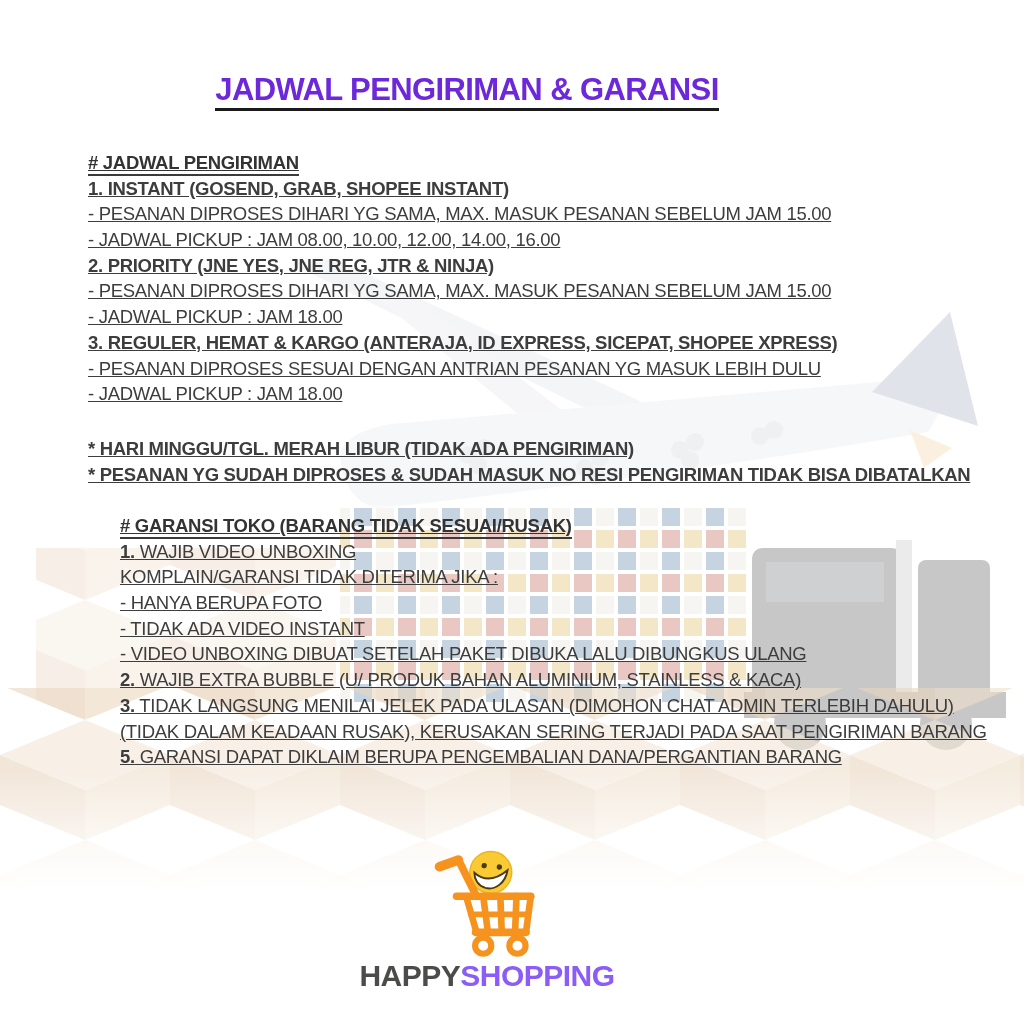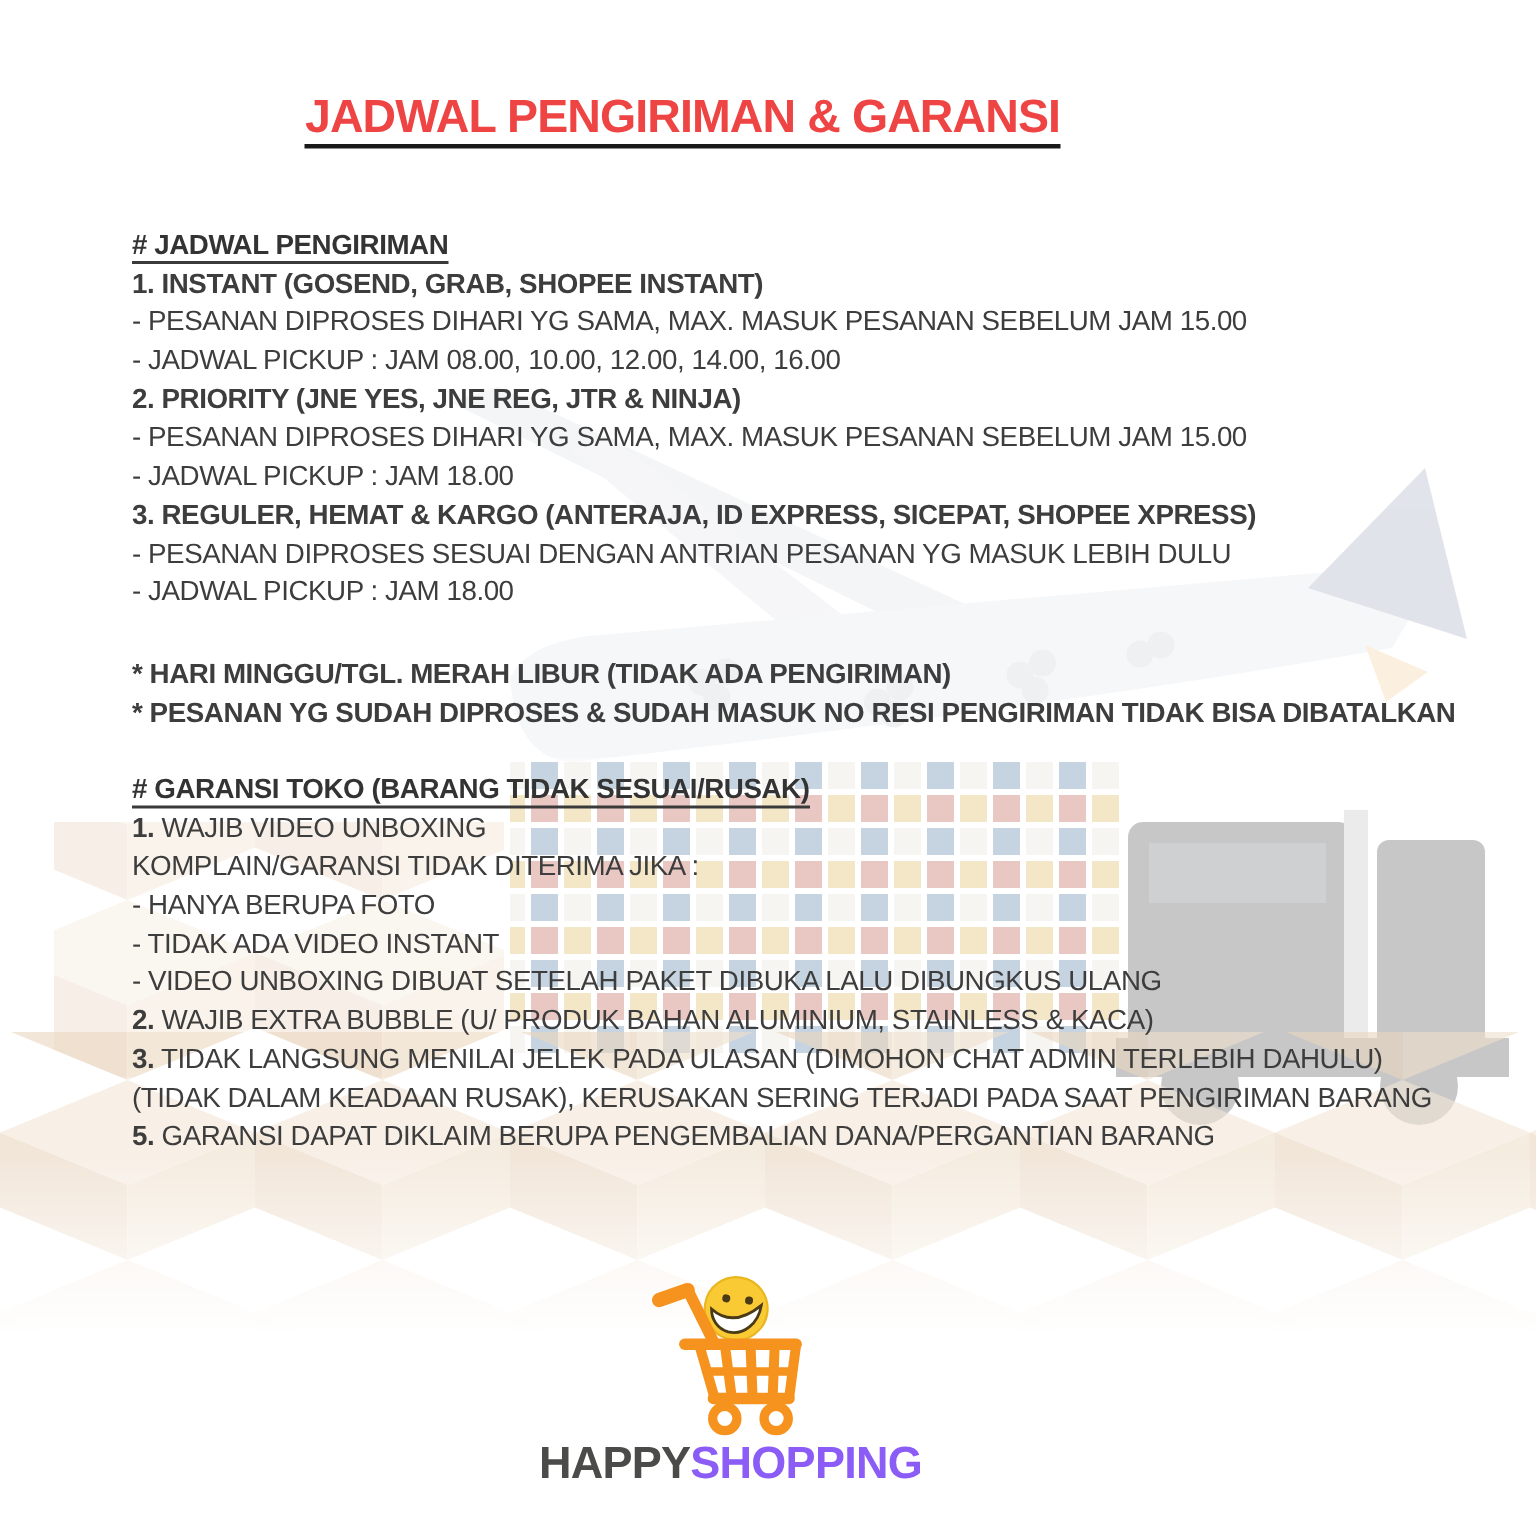--- a/index.html
+++ b/index.html
@@ -2,32 +2,32 @@
 <html><head>
 <meta charset="utf-8">
 <style>
   html,body{margin:0;padding:0;}
   body{
     width:1024px;height:1024px;background:#ffffff;overflow:hidden;position:relative;
     font-family:"Liberation Sans",sans-serif;
   }
   .wm{position:absolute;left:0;top:0;z-index:0;}
   .title{
-    position:absolute;top:56px;left:0;width:902px;text-align:center;margin:4px;z-index:2;
-    font-size:31px;font-weight:700;letter-spacing:-0.6px;color:#ef4444;
+    position:absolute;top:56px;left:0;width:902px;text-align:center;margin:16px;z-index:2;
+    font-size:31px;font-weight:700;letter-spacing:-0.6px;color:#6d28d9;
   }
   .title span{border-bottom:3px solid #1a1a1a;padding-bottom:1px;}
   .sec{position:absolute;left:88px;z-index:2;color:#3d3d3d;font-size:18.5px;letter-spacing:-0.3px;}
-  .line{height:25.7px;line-height:25.7px;white-space:nowrap;}
+  .line{height:25.7px;line-height:25.7px;white-space:nowrap;text-decoration:underline;}
   .b{font-weight:700;}
   .hd{font-weight:700;color:#333;}
   .hd span{border-bottom:2.5px solid #3a3a3a;padding-bottom:1px;}
   .shipping{top:150px;}
   .notes{top:436px;}
-  .warranty{top:513px;}
+  .warranty{top:513px;margin-left:32px;}
   .num{font-weight:700;}
   .logo{position:absolute;left:357px;top:841px;width:260px;z-index:2;text-align:center;}
   .logo svg{display:block;margin:0 auto;}
   .logo-text{font-size:30px;font-weight:800;letter-spacing:-0.5px;margin-top:0px;line-height:34px;}
   .happy{color:#4b4b49;margin-top:24px;}
   .shopping{color:#8b5cf6;}
 </style>
 </head>
 <body>
 

